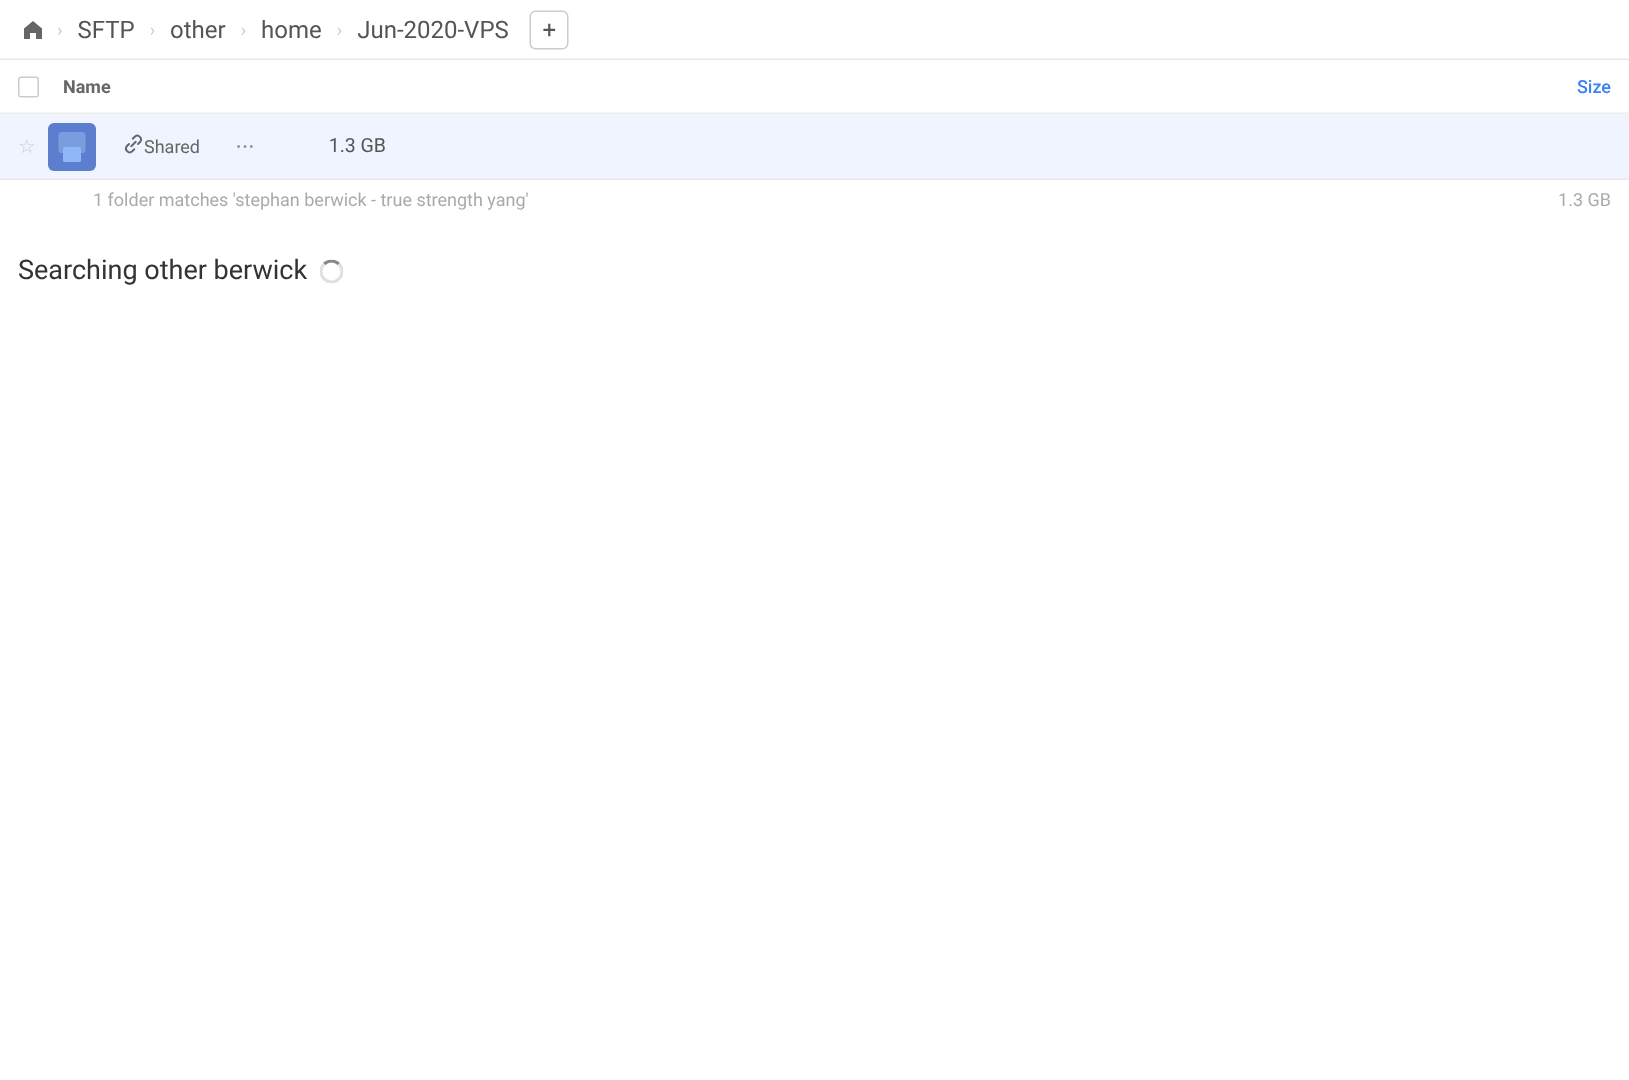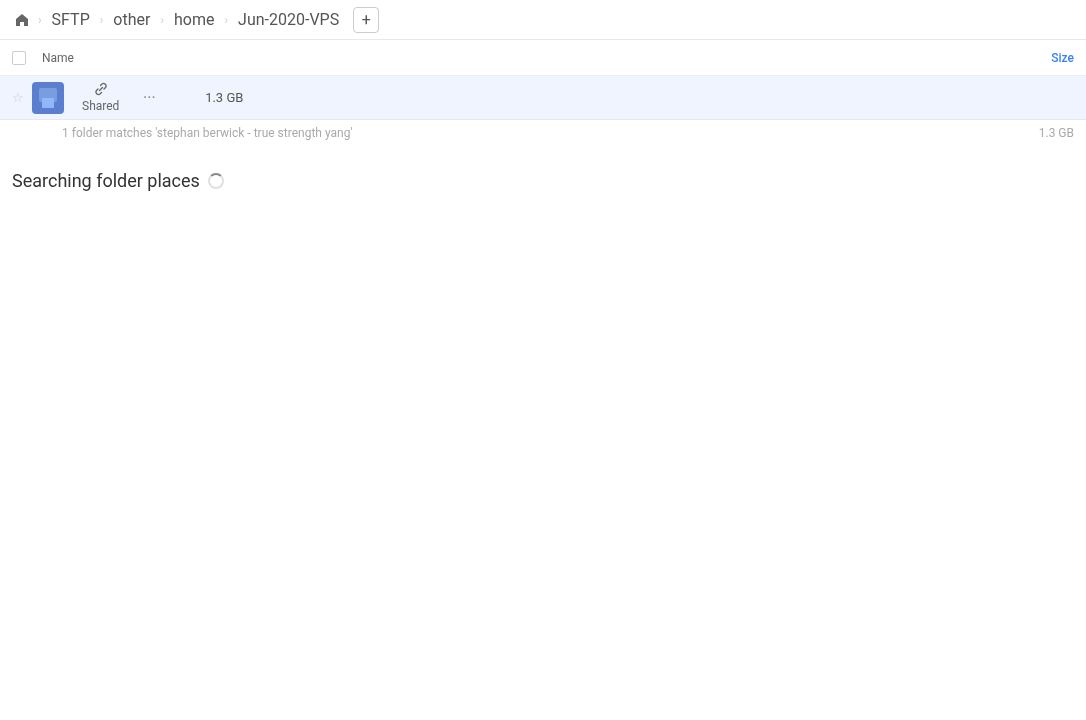--- a/index.html
+++ b/index.html
@@ -78,21 +78,21 @@
     .col-checkbox {
       width: 30px;
       display: flex;
       align-items: center;
     }
 
     .col-name {
       flex: 1;
       font-size: 12px;
       color: #666;
-      font-weight: 400;
+      font-weight: 700;
     }
 
     .col-size {
       width: 80px;
       text-align: right;
       font-size: 12px;
       color: #3b82f6;
       font-weight: 500;
     }
 
@@ -164,21 +164,20 @@
     }
 
     .shared-badge {
       display: flex;
       align-items: center;
       gap: 0;
       font-size: 12px;
       color: #666;
       padding: 3px 8px;
       border-radius: 3px;
-      flex-direction: column;
     }
 
     .shared-icon {
       font-size: 14px;
       color: #888;
     }
 
     .more-btn {
       width: 28px;
       height: 28px;
@@ -300,16 +299,16 @@
   <div class="file-size">1.3 GB</div>
 </div>
 
 <div class="matches-row">
   <span class="matches-text">1 folder matches 'stephan berwick - true strength yang'</span>
   <span class="matches-size">1.3 GB</span>
 </div>
 
 <div class="searching-section">
   <div class="searching-label">
-    <span>Searching folder places</span>
+    <span>Searching other berwick</span>
     <span class="spinner"></span>
   </div>
 </div>
 
 </body></html>

